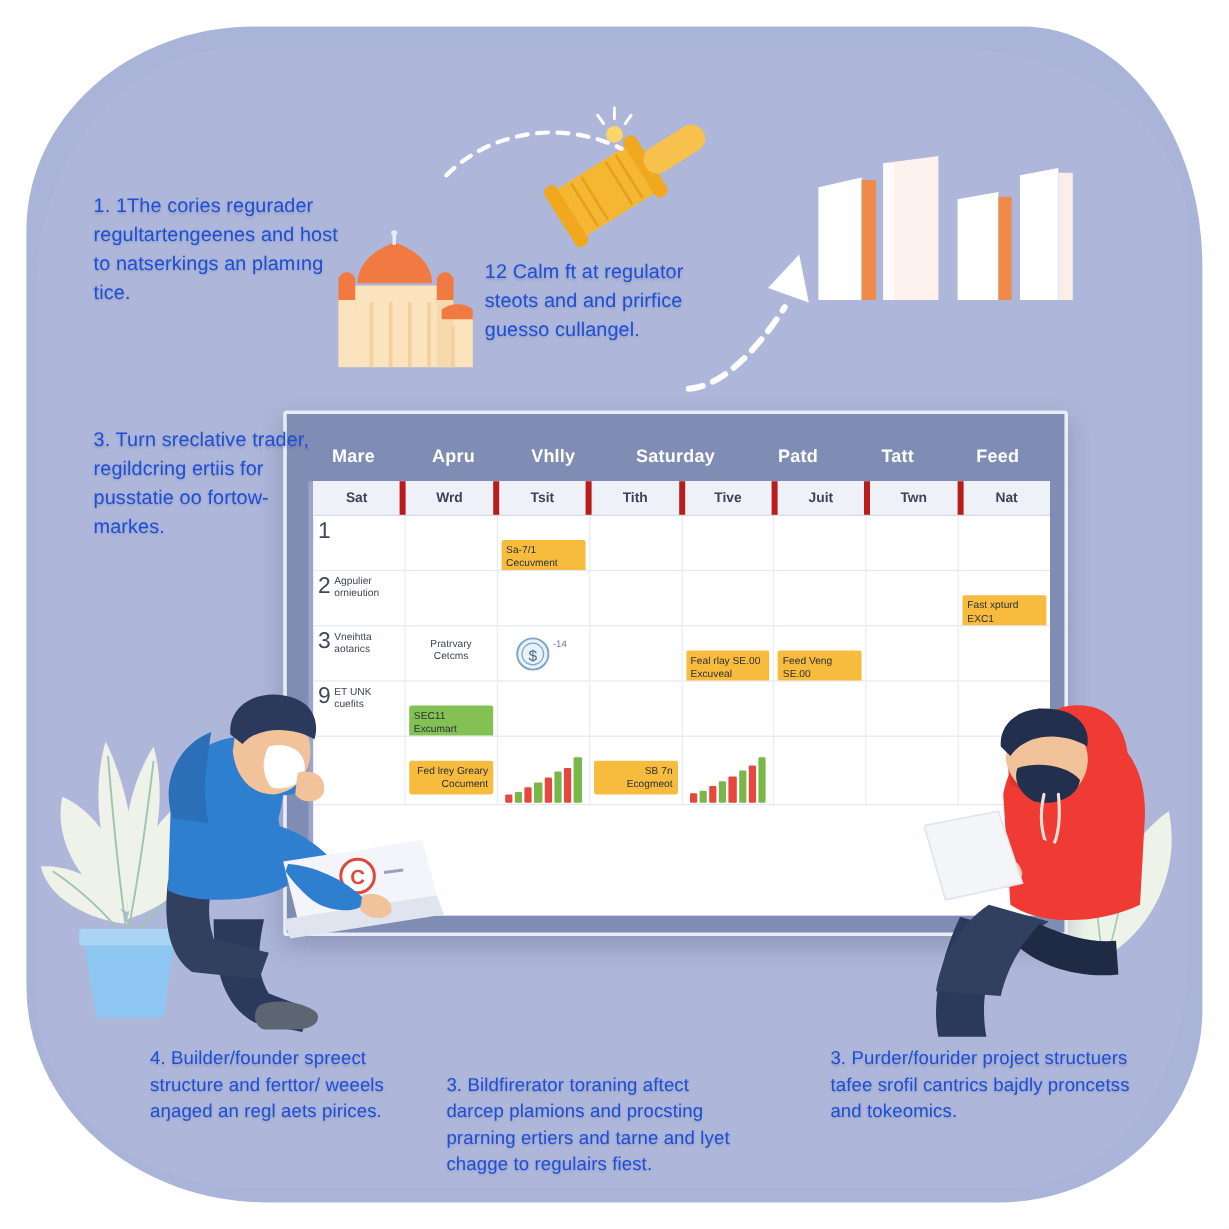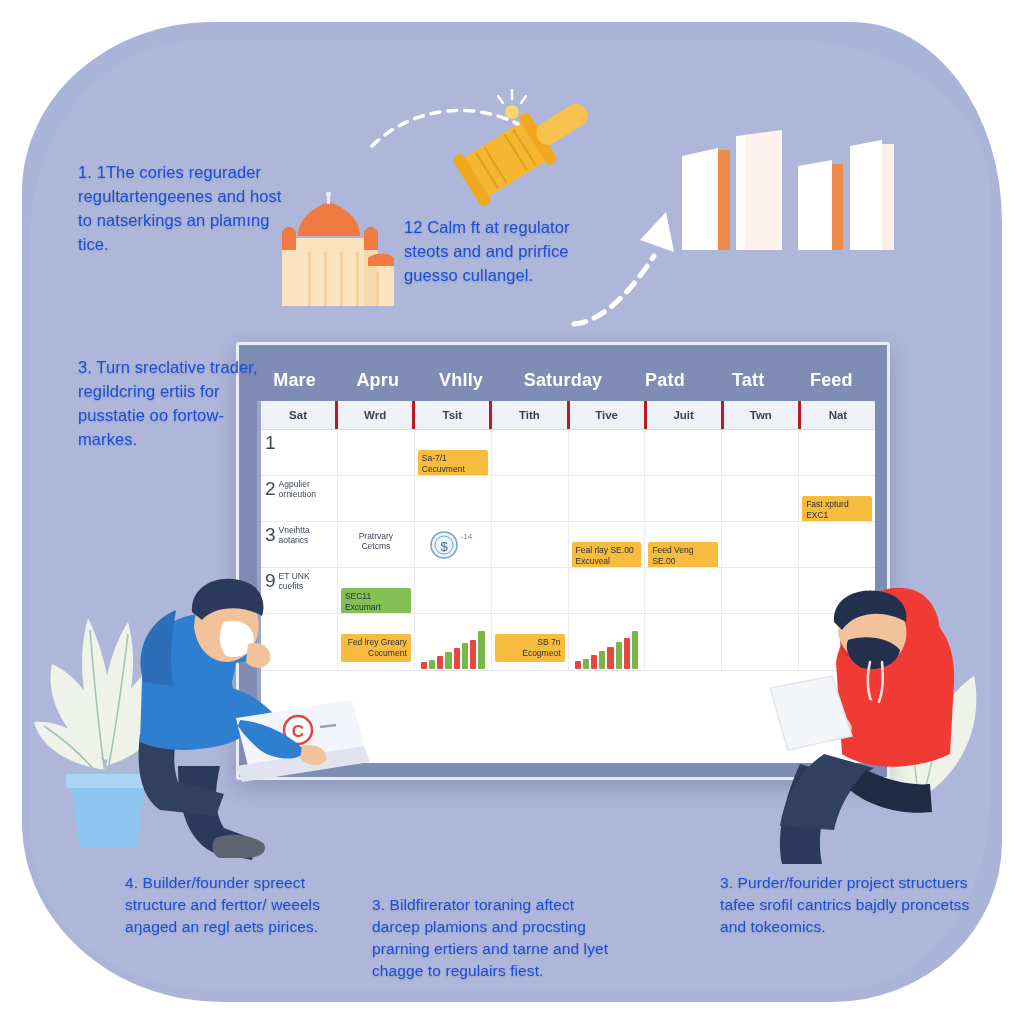--- a/index.html
+++ b/index.html
@@ -20,21 +20,21 @@
   
   .cap{position:absolute;color:#1d4ed8;font-size:16.5px;line-height:24px;
        font-weight:400;letter-spacing:.1px;text-shadow:0 1px 2px rgba(60,70,110,.25);}
   .cap.small{font-size:15.5px;line-height:22px;}
 
   .cap1{left:78px;top:160px;width:205px;}
   .cap2{left:404px;top:215px;width:190px;}
   .cap3{left:78px;top:355px;width:190px;}
   .capA{left:125px;top:872px;width:235px;}
   .capB{left:372px;top:874px;width:250px;margin-top:20px;}
-  .capC{left:720px;top:872px;width:265px;}
+  .capC{left:692px;top:872px;width:265px;}
 
   
   .gavel-wrap{position:absolute;left:430px;top:88px;width:170px;height:130px;}
   .gavel-arc{position:absolute;left:-60px;top:8px;width:200px;height:70px;}
   .spark{position:absolute;left:62px;top:0px;width:40px;height:40px;}
 
   
   .books{position:absolute;left:660px;top:110px;width:240px;height:150px;}
   .arrow-up{position:absolute;left:570px;top:200px;width:140px;height:130px;}
 
@@ -43,29 +43,29 @@
 
   
   .plantL{position:absolute;left:18px;top:560px;width:175px;height:290px;}
   .plantR{position:absolute;left:828px;top:548px;width:175px;height:280px;}
 
   
   .cal-frame{position:absolute;left:236px;top:342px;width:648px;height:432px;
              background:#7f8cb4;border:3px solid #e8ecf6;border-radius:3px;
              box-shadow:0 8px 22px rgba(50,60,100,.28);}
   .cal-monthrow{display:flex;align-items:center;height:52px;padding:0 14px;}
-  .cal-monthrow .m{color:#ffffff;font-size:18px;font-weight:700;text-align:center;
+  .cal-monthrow .m{color:#ffffff;font-size:15px;font-weight:700;text-align:center;
        flex:1 1 0;letter-spacing:.2px;white-space:nowrap;margin-top:18px;}
   .cal-monthrow .m.wide{flex:1.45 1 0;}
 
   .cal-body{position:absolute;left:22px;top:56px;right:12px;bottom:14px;
             background:#ffffff;box-shadow:-4px 0 0 0 #9aa5c8;}
   .dowrow{display:flex;height:28px;background:#eef1f7;border-bottom:1px solid #d6dbe8;}
   .dowrow .d{flex:1 1 0;text-align:center;font-size:11.5px;color:#3d4355;
-             line-height:28px;font-weight:600;border-right:3px solid #b91c1c;}
+             line-height:28px;font-weight:600;border-right:5px solid #b91c1c;}
   .dowrow .d:last-child{border-right:none;}
 
   .weekrow{display:flex;border-bottom:1px solid #e4e8f0;height:45px;position:relative;}
   .weekrow.tall{height:56px;text-align:right;}
   .cell{flex:1 1 0;border-right:1px solid #e9ecf3;position:relative;padding:3px 4px;
         box-sizing:border-box;overflow:hidden;}
   .cell:last-child{border-right:none;}
 
   .daynum{font-size:19px;color:#41485c;line-height:19px;font-weight:400;
           display:inline-block;vertical-align:top;}

